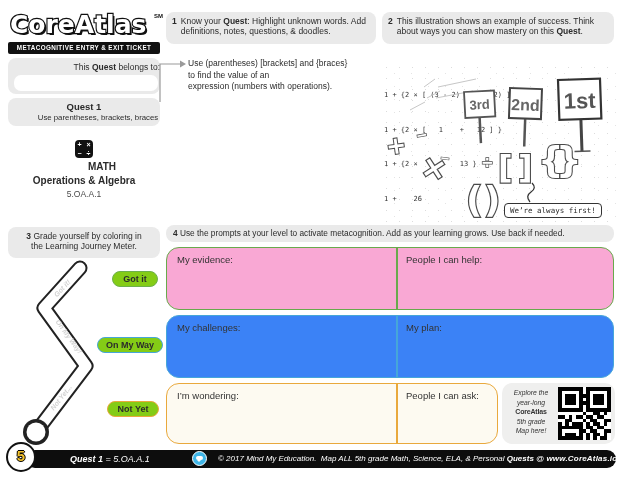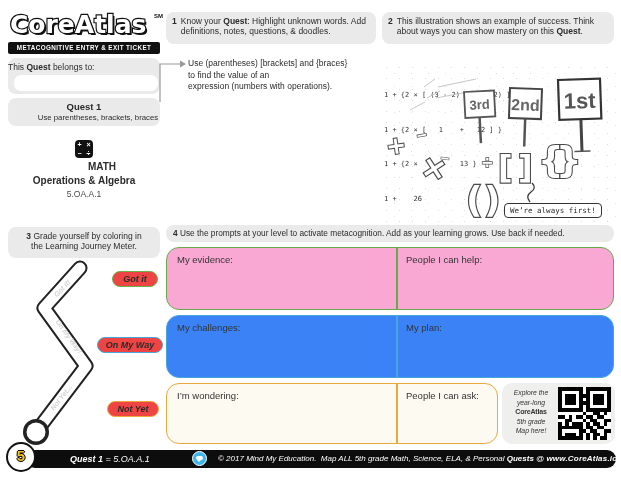--- a/index.html
+++ b/index.html
@@ -7,35 +7,35 @@
         font-family:"Liberation Sans",sans-serif;color:#2b2b2b;}
   .abs{position:absolute;}
   .graybox{background:#eaeaea;border-radius:8px;}
   .num{font-weight:bold;margin-right:4px;}
   .ctr{text-align:center;}
   b{font-weight:bold;margin-top:40px;}
   
   #banner{left:8px;top:42px;width:152px;height:12px;background:#111;border-radius:2px;
           color:#fff;font-size:6.3px;font-weight:bold;letter-spacing:.4px;line-height:12px;text-align:center;}
   #owner-box{left:8px;top:58px;width:152px;height:36px;}
-  #owner-label{left:0;top:4px;width:152px;font-size:8.5px;text-align:left;}
+  #owner-label{left:0;top:4px;width:152px;font-size:8.5px;text-align:right;}
   #owner-input{left:6px;top:17px;width:140px;height:14px;background:#fff;border:none;border-radius:7px;}
   #quest-card{left:8px;top:98px;width:152px;height:28px;}
   #quest-title{left:0;top:3px;width:152px;font-size:9.5px;font-weight:bold;text-align:center;}
   #quest-subtitle{left:0;top:15px;width:152px;font-size:7.8px;text-align:center;margin-left:14px;}
   #math-icon{left:75px;top:140px;width:18px;height:18px;background:#111;border-radius:4px;
              display:grid;grid-template-columns:1fr 1fr;grid-template-rows:1fr 1fr;}
   #math-icon span{color:#fff;font-size:7px;font-weight:bold;line-height:9px;text-align:center;}
   .subj{left:0;width:168px;text-align:center;}
   #subject-name{top:161px;font-size:10px;font-weight:bold;padding-left:18px;}
   #subject-strand{top:175px;font-size:10px;font-weight:bold;}
   #subject-standard{top:189px;font-size:8.5px;color:#4a4a4a;}
   #step3-box{left:8px;top:227px;width:152px;height:31px;font-size:8.5px;padding-top:4px;box-sizing:border-box;}
   
-  .pill{position:absolute;background:#ef4444;border-radius:9px;font-size:9px;font-weight:bold;font-style:italic;
+  .pill{position:absolute;background:#84cc16;border-radius:9px;font-size:9px;font-weight:bold;
         text-align:center;line-height:14px;height:16px;box-sizing:border-box;}
   #pill-got{left:112px;top:271px;width:46px;border:1.6px solid #6db04b;}
   #pill-way{left:97px;top:337px;width:66px;border:1.6px solid #46a6d9;}
   #pill-not{left:107px;top:401px;width:52px;border:1.6px solid #e9a93d;}
   
   #step1-box{left:166px;top:12px;width:210px;height:32px;padding:4px 6px;box-sizing:border-box;
              font-size:8.5px;display:flex;}
   #step2-box{left:382px;top:12px;width:232px;height:32px;padding:4px 6px;box-sizing:border-box;
              font-size:8.5px;display:flex;}
   #step4-box{left:166px;top:225px;width:448px;height:17px;font-size:8.3px;line-height:17px;

